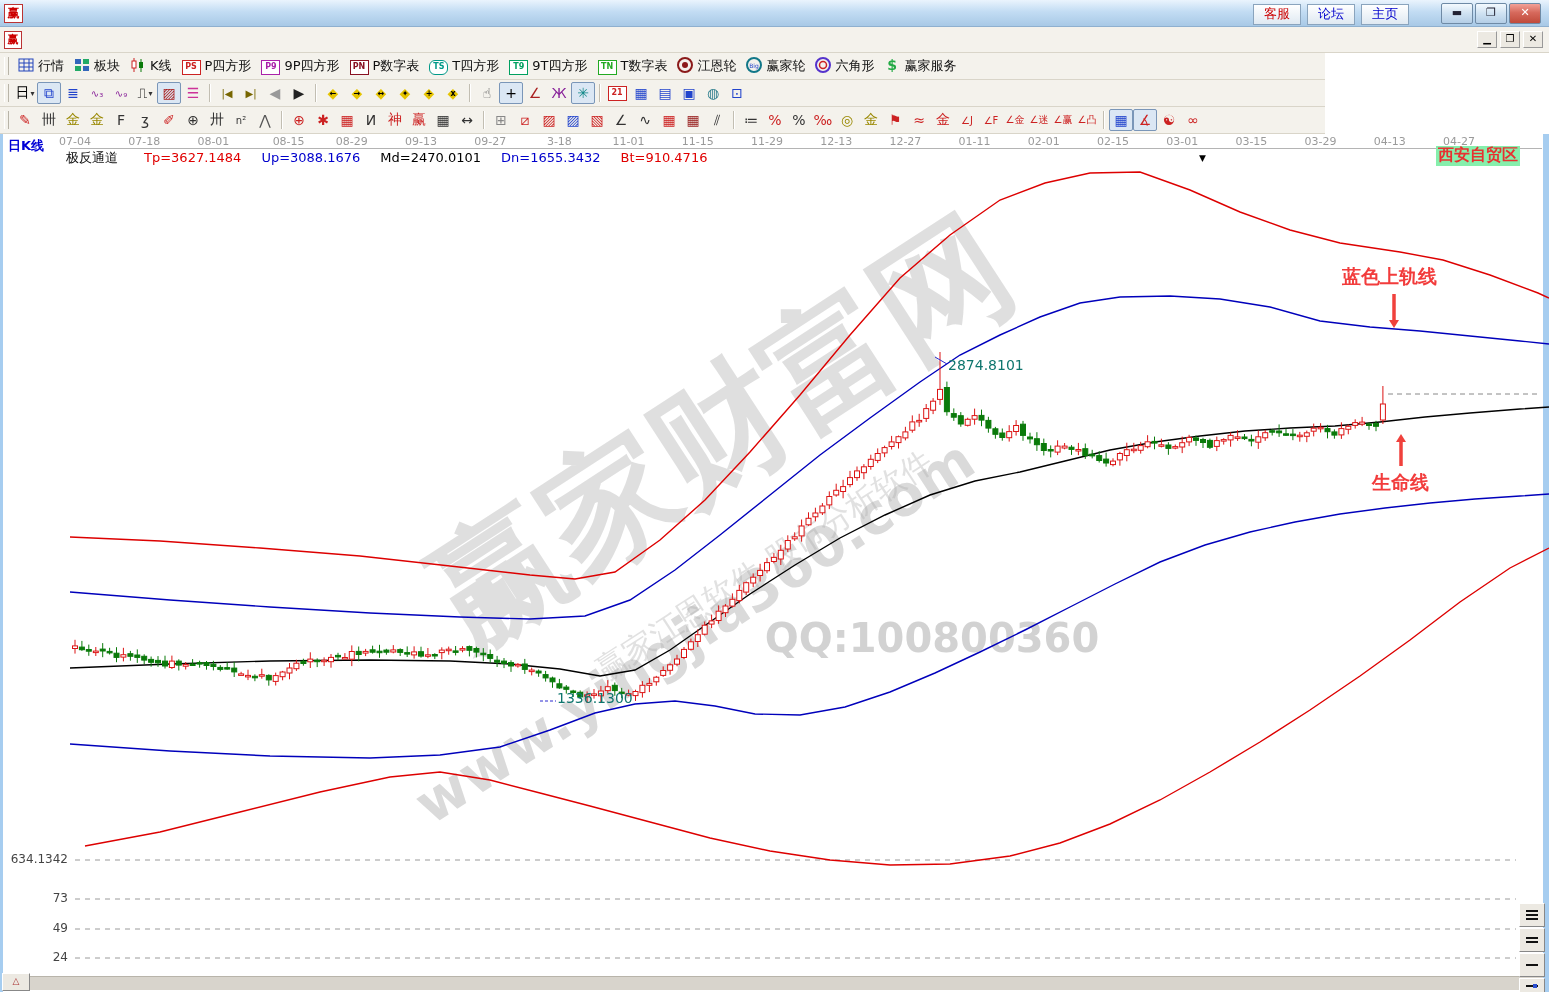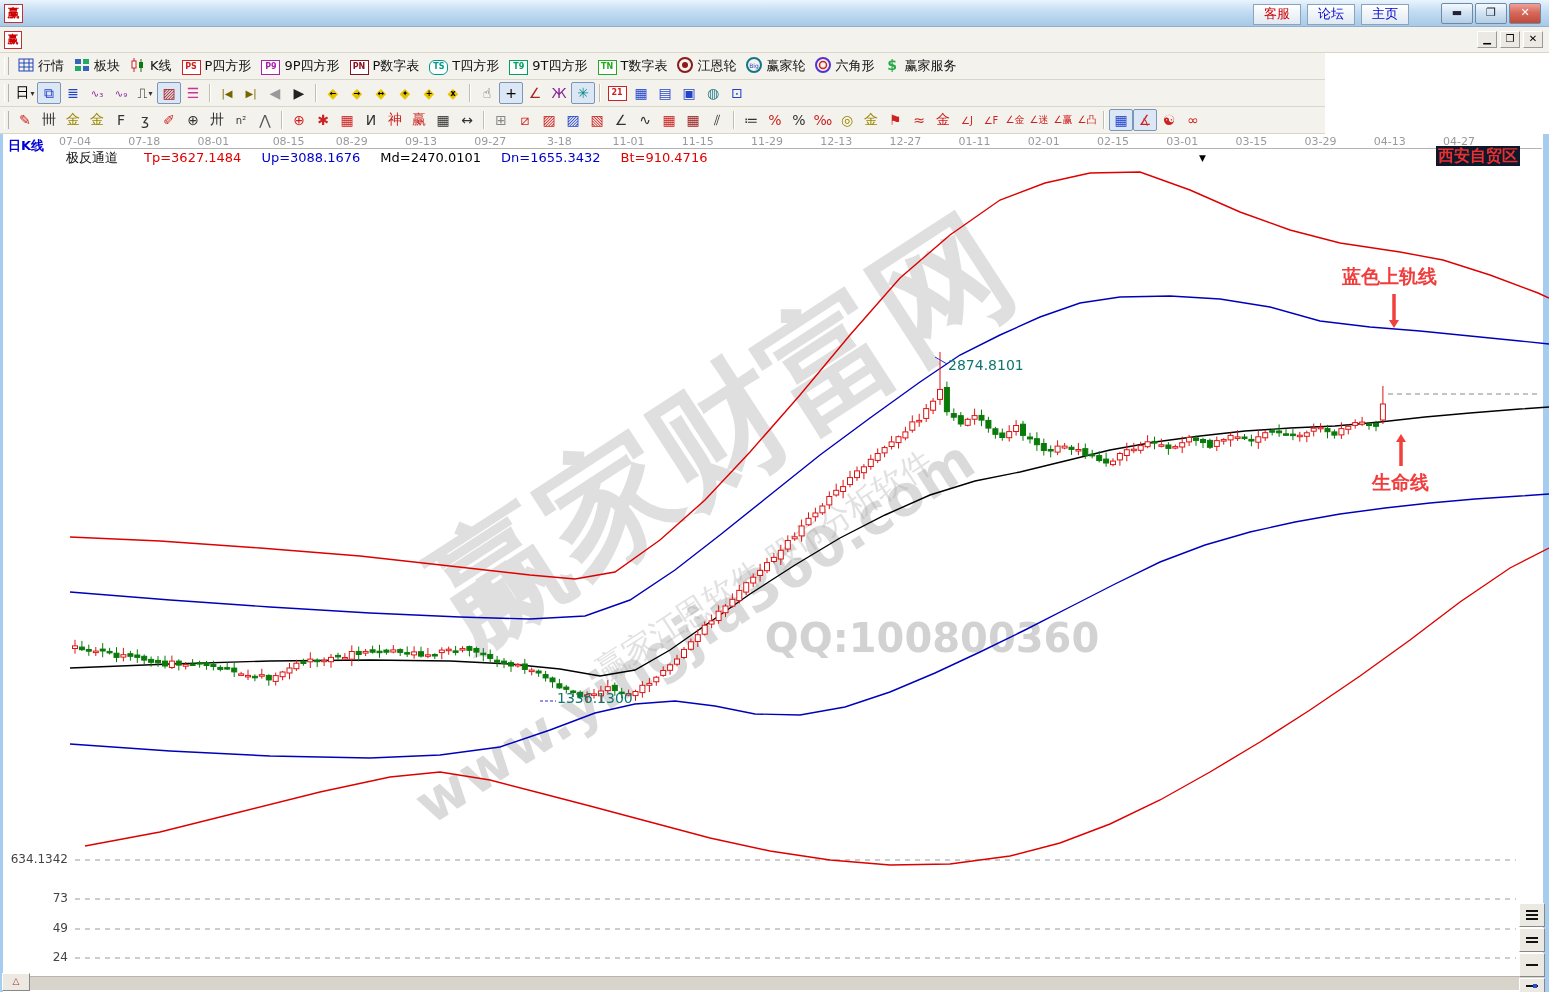--- a/index.html
+++ b/index.html
@@ -49,22 +49,22 @@
   .client{position:absolute;left:0;top:134px;width:1549px;height:858px;background:#fff;
     border-left:3px solid #a6cdf0;border-right:6px solid #a6cdf0;box-sizing:border-box;}
   #chart-svg{position:absolute;left:0;top:0;}
   .date-axis-line{position:absolute;left:70px;top:148px;width:1472px;border-top:1px solid #b4b4b4;}
   .date-label{position:absolute;top:135px;width:44px;margin-left:-22px;text-align:center;
     font-size:11px;color:#9a9a9a;}
   .corner-period{position:absolute;left:8px;top:137px;color:#0000d6;font-weight:bold;font-size:13px;}
   .ind-header{position:absolute;left:66px;top:149px;font-size:13px;white-space:nowrap;}
   .ind-name{color:#111;margin-right:26px;}
   .ind-val{margin-right:20px;font-weight:500;}
-  .region-tag{position:absolute;left:1436px;top:146px;background:#0f172a;color:#e83030;
-    font-size:16px;font-weight:bold;padding:0 2px;line-height:20px;}
+  .region-tag{position:absolute;left:1436px;top:146px;background:#86efac;color:#e83030;
+    font-size:16px;font-weight:bold;padding:0 2px;line-height:20px;font-family:Liberation Mono, monospace;}
   .tri-marker{position:absolute;left:1199px;top:153px;font-size:9px;color:#000;}
   .anno{position:absolute;color:#f23c3c;font-weight:bold;font-size:19px;white-space:nowrap;}
   .price-tag{position:absolute;color:#0f766e;font-size:14px;white-space:nowrap;}
   .scale-label{position:absolute;left:4px;width:64px;text-align:right;font-size:12px;color:#444;}
   
   .statusbar{position:absolute;left:3px;top:976px;width:1540px;height:13px;background:#d8d4cc;
     border-top:1px solid #b8b4aa;}
   .expand-btn{position:absolute;left:2px;top:973px;width:26px;height:16px;background:#ece9e2;
     border:1px solid #888;border-top-color:#fff;border-left-color:#fff;font-size:9px;color:#a33;
     text-align:center;line-height:14px;cursor:pointer;}

